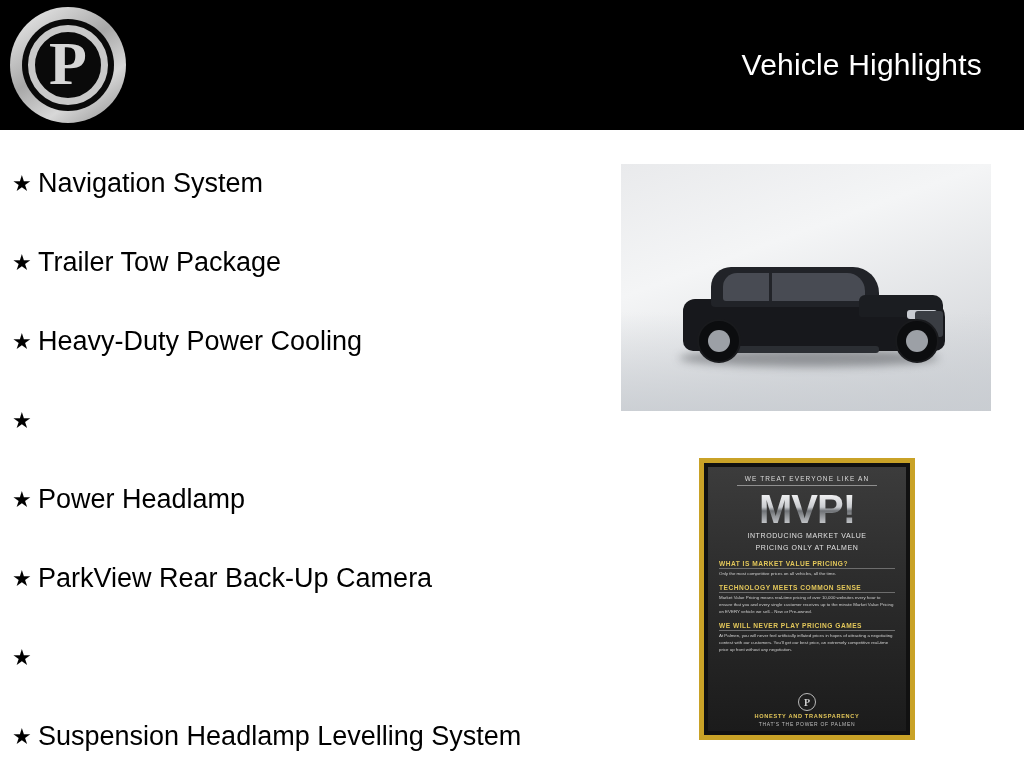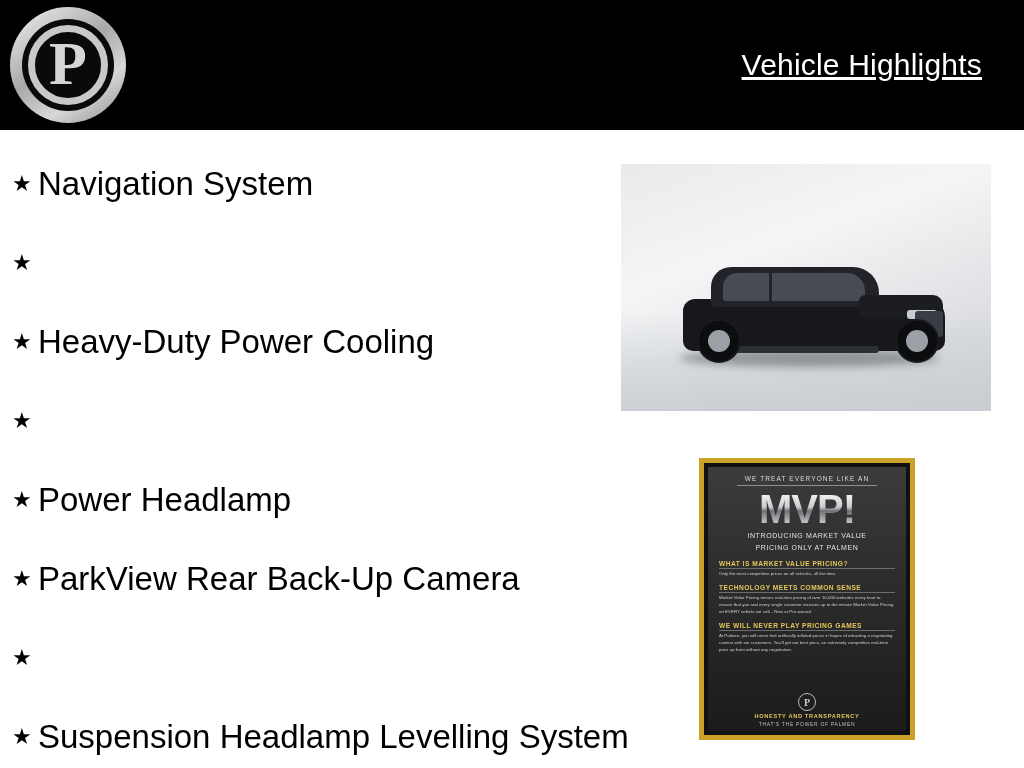--- a/index.html
+++ b/index.html
@@ -80,21 +80,20 @@
     padding-bottom: 4px;
     box-sizing: border-box;
   }
   .header-title {
     color: #ffffff;
     font-size: 30px;
     font-weight: normal;
     margin-right: 42px;
     letter-spacing: 0.2px;
     white-space: nowrap;
-    text-decoration: underline;
   }
 
   
   .content {
     position: absolute;
     left: 0;
     top: 130px;
     width: 1024px;
     height: 638px;
   }
@@ -114,21 +113,21 @@
   }
   .bullet-star {
     width: 26px;
     font-size: 22px;
     color: #000000;
     line-height: 1;
     text-align: left;
     flex: none;
   }
   .feature-label {
-    font-size: 33px;
+    font-size: 27px;
     color: #000000;
     white-space: nowrap;
   }
 
   
   .vehicle-photo {
     position: absolute;
     left: 621px;
     top: 34px;
     width: 370px;
@@ -379,20 +378,21 @@
 
   <div class="features">
 
     <div class="feature-row">
       <span class="bullet-star">★</span>
       <span class="feature-label">Navigation System</span>
     </div>
 
     <div class="feature-row">
       <span class="bullet-star">★</span>
+      <span class="feature-label">Trailer Tow Package</span>
     </div>
 
     <div class="feature-row">
       <span class="bullet-star">★</span>
       <span class="feature-label">Heavy-Duty Power Cooling</span>
     </div>
 
     <div class="feature-row">
       <span class="bullet-star">★</span>
     </div>

